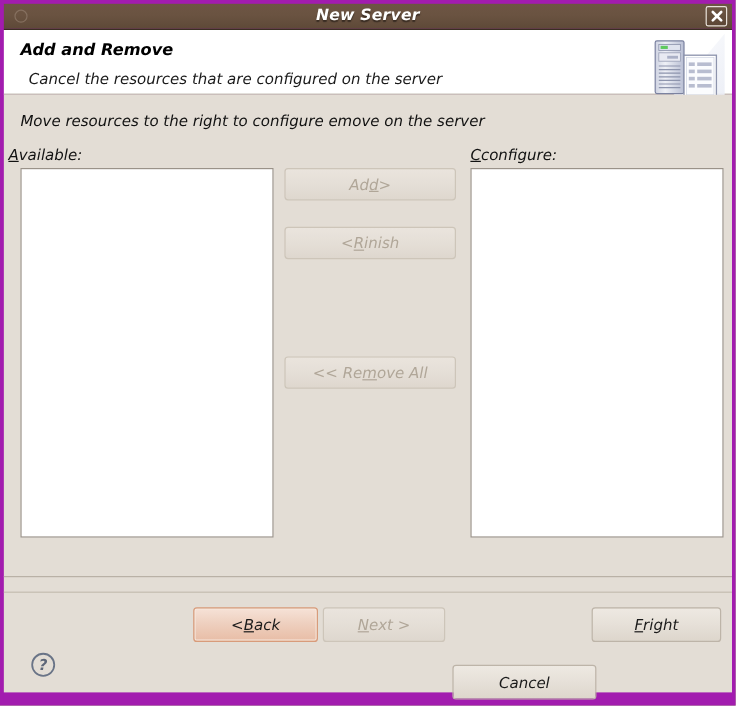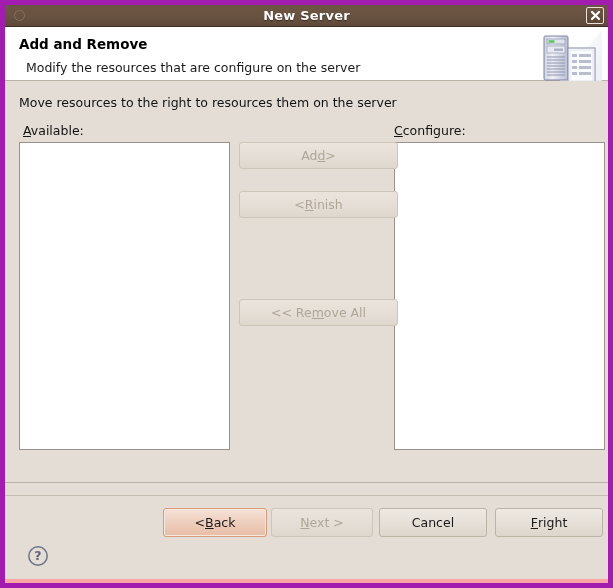--- a/index.html
+++ b/index.html
@@ -11,23 +11,24 @@
     font-family: "DejaVu Sans", "Liberation Sans", sans-serif;
     -webkit-font-smoothing: antialiased;
   }
 
   
   .window {
     position: relative;
     width: 613px;
     height: 588px;
     box-sizing: border-box;
-    background: #fca5a5;
-    border: 5px solid #a21caf;
+    background: #a21caf;
+    border: 3px solid #a21caf;
     overflow: hidden;
+    font-style: italic;
   }
 
   
   .titlebar {
     position: relative;
     height: 22px;
     box-sizing: border-box;
     background: linear-gradient(to bottom, #6d5544 0%, #6a5341 45%, #5e4938 100%);
     border-bottom: 1px solid #3a2d23;
     display: flex;
@@ -113,21 +114,21 @@
     top: 14px;
     font-size: 12.5px;
     color: #121212;
   }
   .col-label {
     position: absolute;
     font-size: 12.5px;
     color: #121212;
     top: 42px;
   }
-  .col-label.left  { left: 18px; }
+  .col-label.left  { left: 4px; }
   .col-label.right { left: 389px; }
   .mn { text-decoration: underline; }
 
   .listbox {
     position: absolute;
     top: 61px;
     width: 211px;
     height: 155px;
     box-sizing: border-box;
     background: #ffffff;
@@ -161,21 +162,21 @@
     user-select: none;
   }
   .btn.disabled {
     color: #b0a698;
     cursor: default;
     background: linear-gradient(to bottom, #eae4dd 0%, #e4ded6 55%, #ded7ce 100%);
     border-color: #cdc5b9;
   }
   .btn.disabled .mn { text-decoration: underline; }
   .midbtns .btn {
-    width: 159px;
+    width: 143px;
     height: 27px;
   }
   .midbtns .gap-sm { height: 22px; }
   .midbtns .gap-lg { height: 59px; }
 
   
   .footer {
     position: relative;
     height: 97px;
     box-sizing: border-box;
@@ -205,21 +206,21 @@
     width: 613px;
     height: 30px;
   }
   .footer-btns .btn {
     position: absolute;
     height: 29px;
     top: 0;
   }
   .btn-back   { left: 158px; width: 104px; }
   .btn-next   { left: 266px; width: 102px; }
-  .btn-cancel { left: 374px; width: 108px; }
+  .btn-cancel { left: 374px; width: 120px; margin-top: 48px; }
   .btn-finish { left: 490px; width: 108px; }
 
   .btn.focused {
     border: 1px solid #d89b7a;
     background: linear-gradient(to bottom, #f6e2d7 0%, #eecfbe 48%, #e8bda6 100%);
     box-shadow: inset 0 0 0 1px #f7e8de;
   }
   .btn .mn { text-decoration: underline; }
 </style>
 </head>
@@ -232,21 +233,21 @@
     <div class="title">New Server</div>
     <div class="tb-close">
       <svg width="11" height="11" viewBox="0 0 11 11" aria-hidden="true">
         <path d="M2 2 L9 9 M9 2 L2 9" stroke="#ffffff" stroke-width="2.2" stroke-linecap="round" fill="none"></path>
       </svg>
     </div>
   </div>
 
   <div class="header">
     <div class="header-title">Add and Remove</div>
-    <div class="header-subtitle">Modify the resources that are configure on the server</div>
+    <div class="header-subtitle">Cancel the resources that are configured on the server</div>
 
     <div class="header-icon">
       <svg width="64" height="60" viewBox="0 0 64 60" aria-hidden="true">
         <defs>
           <linearGradient id="bgfade" x1="0" y1="0" x2="1" y2="1">
             <stop offset="0%" stop-color="#ffffff"></stop>
             <stop offset="100%" stop-color="#e9ecf5"></stop>
           </linearGradient>
           <linearGradient id="towerg" x1="0" y1="0" x2="1" y2="0">
             <stop offset="0%" stop-color="#cfd3e2"></stop>
@@ -283,21 +284,21 @@
             <rect x="41" y="36" width="12" height="3"></rect>
           <rect x="34" y="42" width="5" height="3"></rect>
             <rect x="41" y="42" width="12" height="3"></rect>
         </g>
       </svg>
     </div>
   </div>
 
   <div class="body">
 
-    <div class="intro">Move resources to the right to resources them on the server</div>
+    <div class="intro">Move resources to the right to configure emove on the server</div>
 
     <div class="col-label left"><span class="mn">A</span><span>vailable:</span></div>
 
     <div class="col-label right"><span class="mn">C</span><span>configure:</span></div>
 
     <div class="listbox left"></div>
     <div class="listbox right"></div>
 
     <div class="midbtns">
       <div class="btn disabled">

